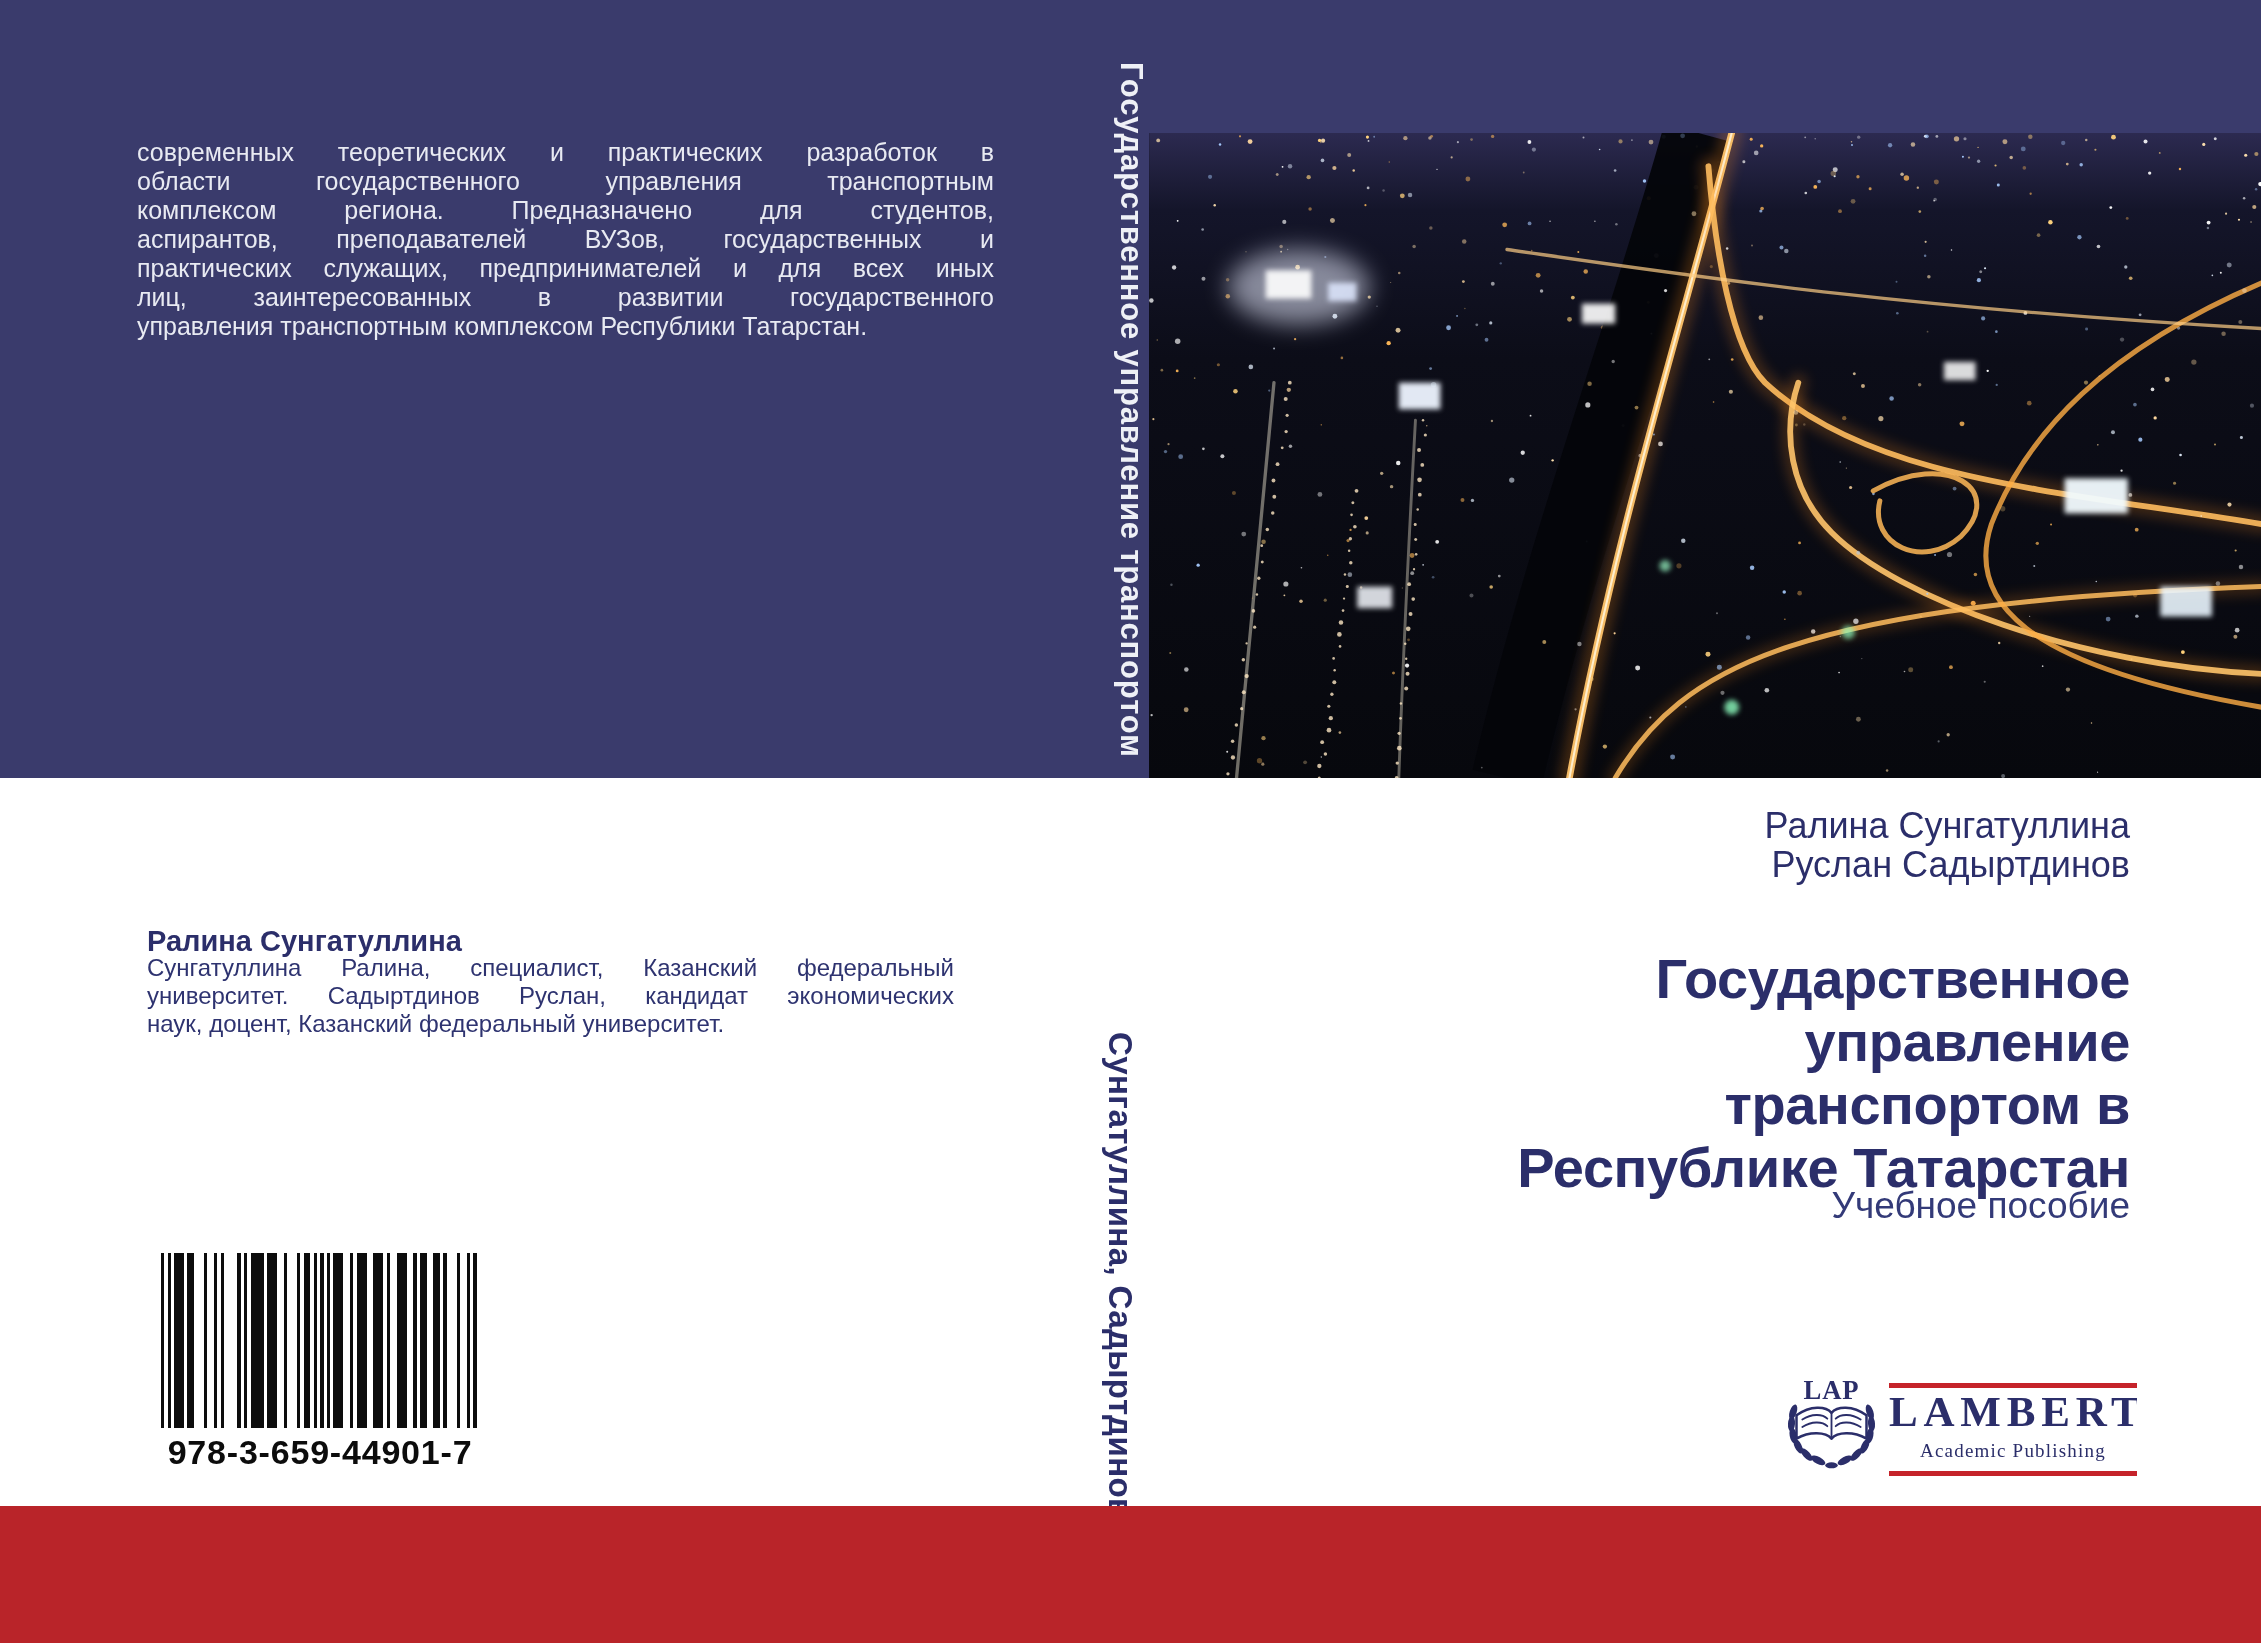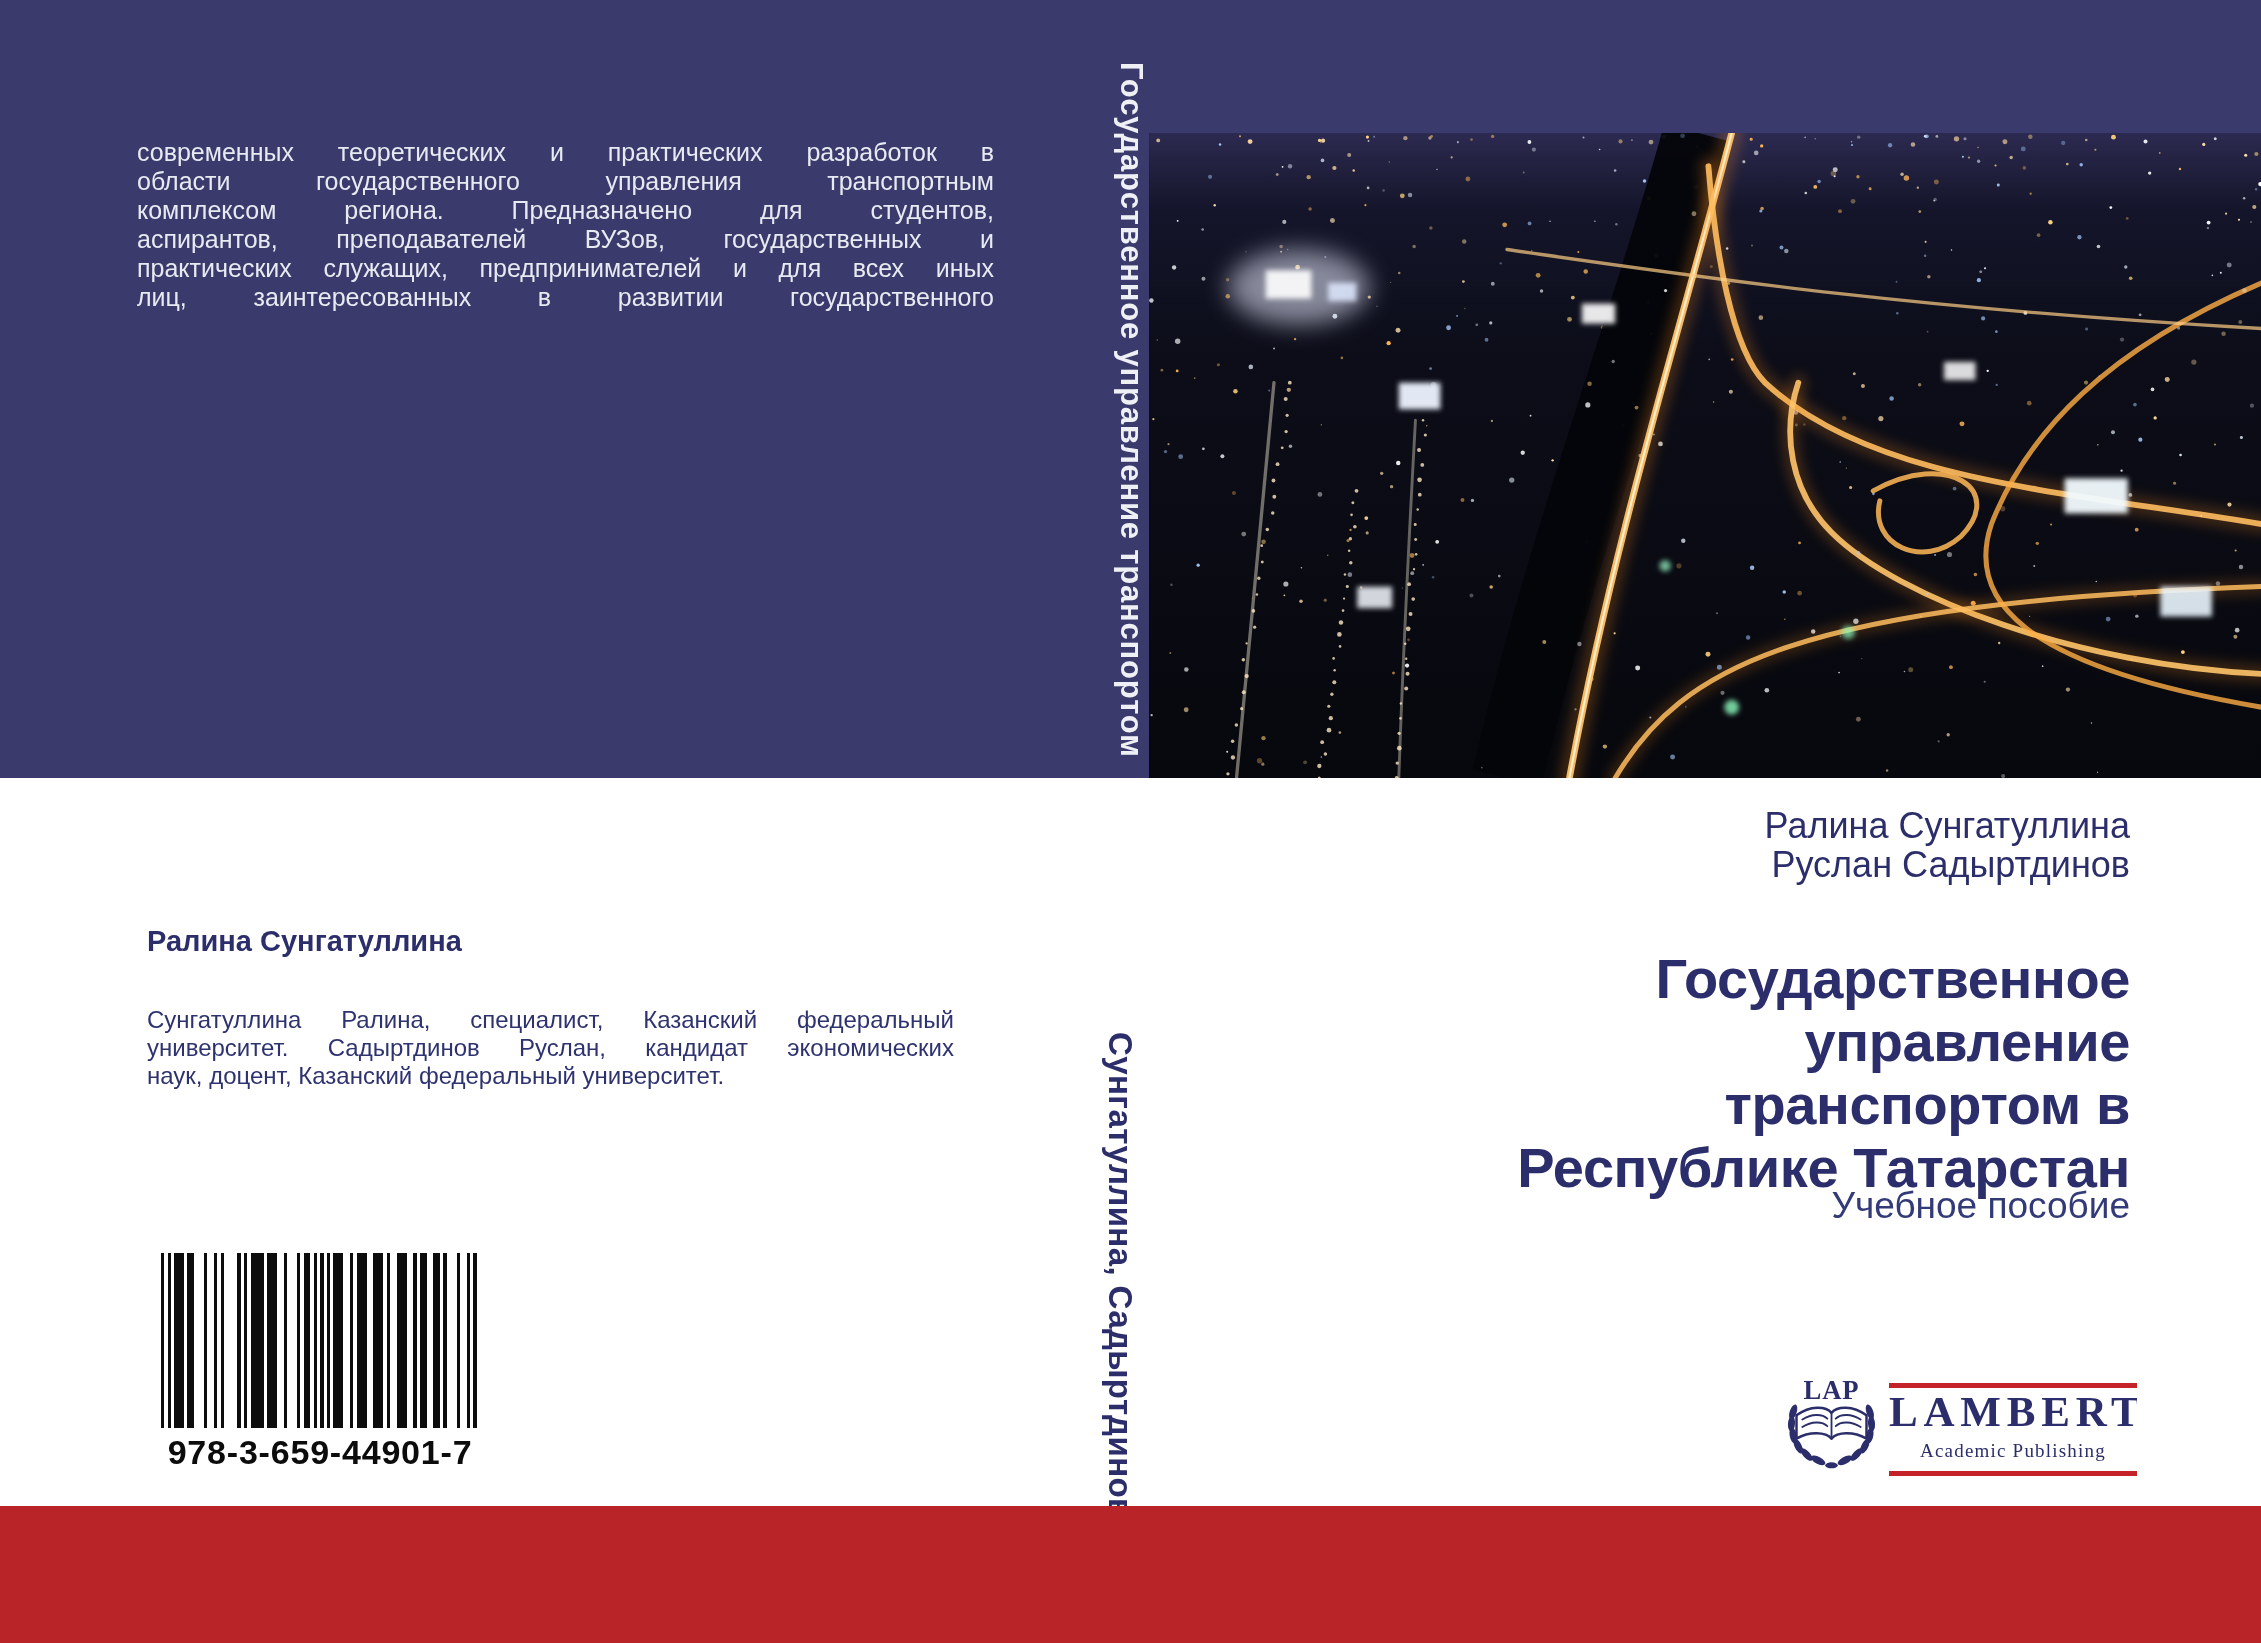--- a/index.html
+++ b/index.html
@@ -13,21 +13,21 @@
   .jl{display:flex;justify-content:space-between;}
   
   .spine-top{position:absolute;left:1149px;top:62px;transform:rotate(90deg);transform-origin:0 0;
              white-space:nowrap;color:#eef0f6;font-weight:bold;font-size:31px;letter-spacing:0.8px;}
   .spine-bottom{position:absolute;left:1139px;top:1032px;transform:rotate(90deg);transform-origin:0 0;
              white-space:nowrap;color:#2b2e6a;font-weight:bold;font-size:33px;letter-spacing:0.4px;}
   
   .photo{position:absolute;left:1149px;top:133px;width:1113px;height:645px;overflow:hidden;background:#0a0b12;}
   
   .back-heading{position:absolute;left:147px;top:925px;color:#2b2e6a;font-size:29px;font-weight:bold;}
-  .back-desc{position:absolute;left:147px;top:1006px;width:807px;color:#2e3370;
+  .back-desc{position:absolute;left:147px;top:954px;width:807px;color:#2e3370;
              font-size:24px;line-height:28px;}
   .barcode{position:absolute;left:161px;top:1253px;width:316px;height:175px;display:flex;align-items:stretch;}
   .barcode .bar{height:100%;}
   .isbn{position:absolute;left:145px;top:1433px;width:350px;text-align:center;color:#0c0c0c;
         font-size:34px;font-weight:bold;letter-spacing:0.8px;}
   
   .authors{position:absolute;right:131px;top:806px;text-align:right;color:#2b2e6a;
            font-size:36px;line-height:39px;}
   .title{position:absolute;right:131px;top:919px;text-align:right;color:#2b2e6a;
          font-size:56px;line-height:63px;font-weight:bold;letter-spacing:-0.4px;margin-top:28px;}
@@ -640,20 +640,21 @@
         <span>всех</span>
         <span>иных</span>
       </div>
       <div class="jl">
         <span>лиц,</span>
         <span>заинтересованных</span>
         <span>в</span>
         <span>развитии</span>
         <span>государственного</span>
       </div>
+      <div>управления транспортным комплексом Республики Татарстан.</div>
     </div>
 
   <div class="spine-top">Государственное управление транспортом</div>
   <div class="spine-bottom">Сунгатуллина, Садыртдинов</div>
 
   <div class="back-heading">Ралина Сунгатуллина</div>
   <div class="back-desc">
       <div class="jl">
         <span>Сунгатуллина</span>
         <span>Ралина,</span>

